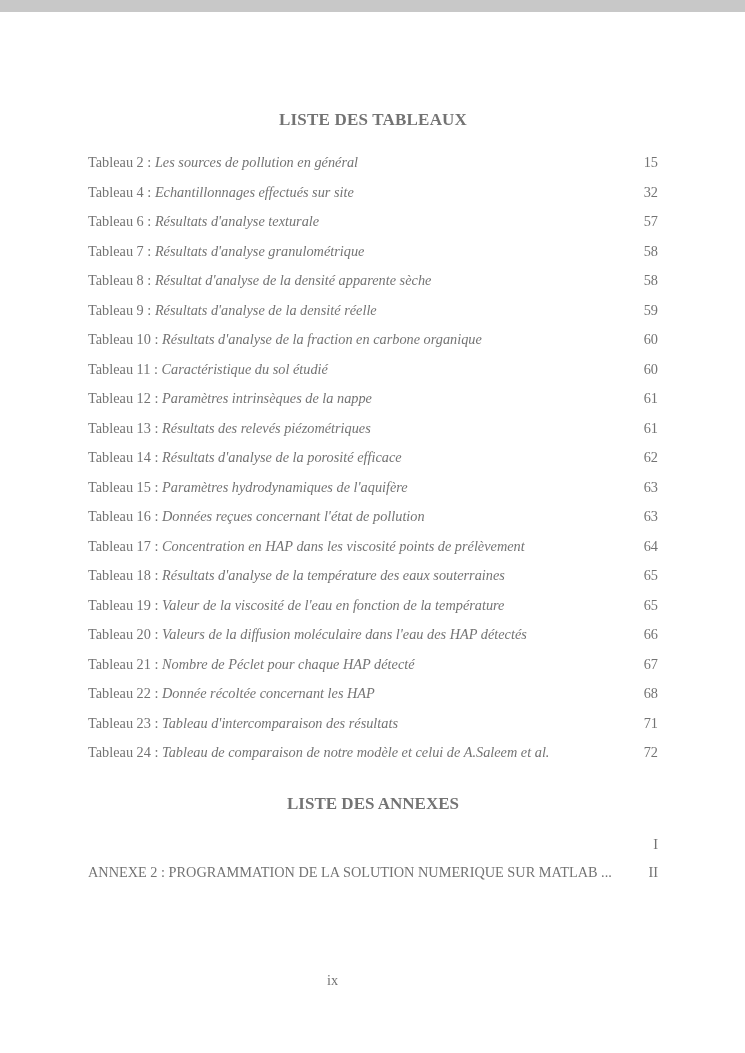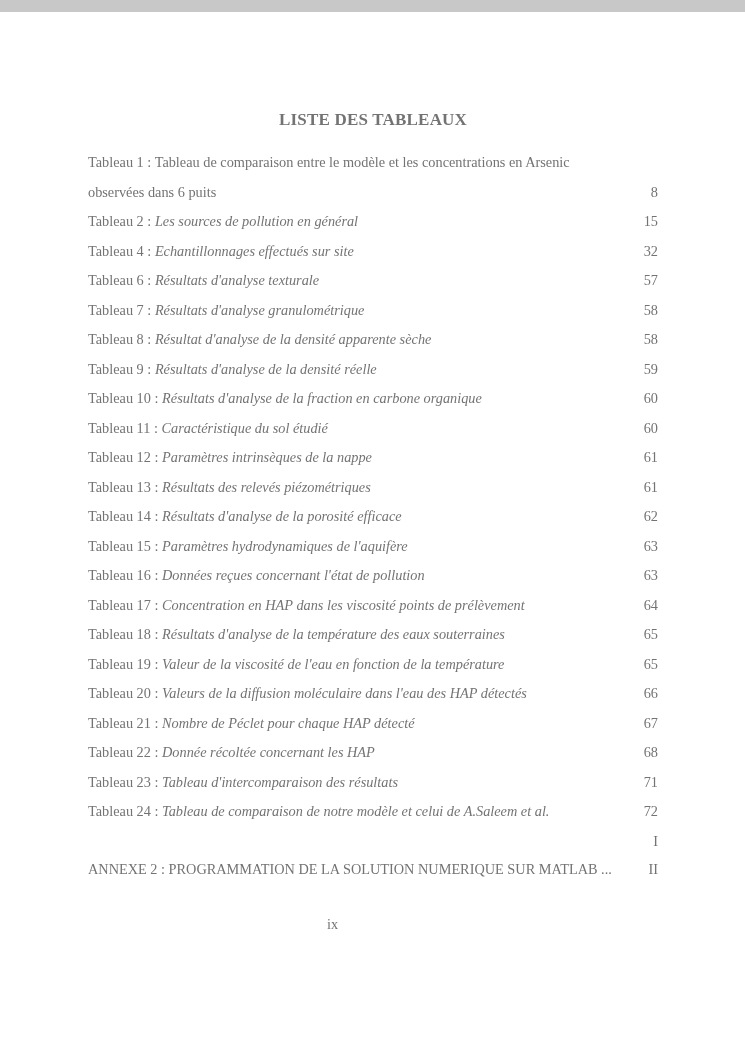--- a/index.html
+++ b/index.html
@@ -98,40 +98,36 @@
     overflow: hidden;
     position: relative;
   }
   .annex-entry .page-no {
     float: right;
     padding-left: 2px;
     background: #fff;
   }
   .folio {
     position: absolute;
-    top: 904px;
+    top: 960px;
     left: 0;
     width: 665px;
     text-align: center;
     font-size: 14.3px;
   }
 </style>
 </head>
 <body>
 
 <div class="page">
   <div class="content">
 
     <h1 class="doc-title">LISTE DES TABLEAUX</h1>
 
     <div class="toc-list" id="tables-container">
-        <div class="toc-entry wrap">
-          <span class="line1"><span class="label">Tableau 1 : </span><span class="label">Tableau de comparaison entre le modèle et les concentrations en Arsenic</span></span>
-          <span class="line2"><span class="page-no">8</span><span class="label">observées dans 6 puits </span><span class="leader" style="width: 100%;"></span></span>
-        </div>
         <div class="toc-entry"><span class="page-no">15</span><span class="label">Tableau 2 : </span><span class="label italic">Les sources de pollution en général </span><span class="leader" style="width: 100%;"></span></div>
         <div class="toc-entry"><span class="page-no">32</span><span class="label">Tableau 4 : </span><span class="label italic">Echantillonnages effectués sur site </span><span class="leader" style="width: 100%;"></span></div>
         <div class="toc-entry"><span class="page-no">57</span><span class="label">Tableau 6 : </span><span class="label italic">Résultats d'analyse texturale </span><span class="leader" style="width: 100%;"></span></div>
         <div class="toc-entry"><span class="page-no">58</span><span class="label">Tableau 7 : </span><span class="label italic">Résultats d'analyse granulométrique </span><span class="leader" style="width: 100%;"></span></div>
         <div class="toc-entry"><span class="page-no">58</span><span class="label">Tableau 8 : </span><span class="label italic">Résultat d'analyse de la densité apparente sèche </span><span class="leader" style="width: 100%;"></span></div>
         <div class="toc-entry"><span class="page-no">59</span><span class="label">Tableau 9 : </span><span class="label italic">Résultats d'analyse de la densité réelle </span><span class="leader" style="width: 100%;"></span></div>
         <div class="toc-entry"><span class="page-no">60</span><span class="label">Tableau 10 : </span><span class="label italic">Résultats d'analyse de la fraction en carbone organique </span><span class="leader" style="width: 100%;"></span></div>
         <div class="toc-entry"><span class="page-no">60</span><span class="label">Tableau 11 : </span><span class="label italic">Caractéristique du sol étudié </span><span class="leader" style="width: 100%;"></span></div>
         <div class="toc-entry"><span class="page-no">61</span><span class="label">Tableau 12 : </span><span class="label italic">Paramètres intrinsèques de la nappe </span><span class="leader" style="width: 100%;"></span></div>
         <div class="toc-entry"><span class="page-no">61</span><span class="label">Tableau 13 : </span><span class="label italic">Résultats des relevés piézométriques </span><span class="leader" style="width: 100%;"></span></div>
@@ -141,20 +137,21 @@
         <div class="toc-entry"><span class="page-no">64</span><span class="label">Tableau 17 : </span><span class="label italic">Concentration en HAP dans les viscosité points de prélèvement </span><span class="leader" style="width: 100%;"></span></div>
         <div class="toc-entry"><span class="page-no">65</span><span class="label">Tableau 18 : </span><span class="label italic">Résultats d'analyse de la température des eaux souterraines </span><span class="leader" style="width: 100%;"></span></div>
         <div class="toc-entry"><span class="page-no">65</span><span class="label">Tableau 19 : </span><span class="label italic">Valeur de la viscosité de l'eau en fonction de la température </span><span class="leader" style="width: 100%;"></span></div>
         <div class="toc-entry"><span class="page-no">66</span><span class="label">Tableau 20 : </span><span class="label italic">Valeurs de la diffusion moléculaire dans l'eau des HAP détectés </span><span class="leader" style="width: 100%;"></span></div>
         <div class="toc-entry"><span class="page-no">67</span><span class="label">Tableau 21 : </span><span class="label italic">Nombre de Péclet pour chaque HAP détecté </span><span class="leader" style="width: 100%;"></span></div>
         <div class="toc-entry"><span class="page-no">68</span><span class="label">Tableau 22 : </span><span class="label italic">Donnée récoltée concernant les HAP </span><span class="leader" style="width: 100%;"></span></div>
         <div class="toc-entry"><span class="page-no">71</span><span class="label">Tableau 23 : </span><span class="label italic">Tableau d'intercomparaison des résultats </span><span class="leader" style="width: 100%;"></span></div>
         <div class="toc-entry"><span class="page-no">72</span><span class="label">Tableau 24 : </span><span class="label italic">Tableau de comparaison de notre modèle et celui de A.Saleem et al. </span><span class="leader" style="width: 100%;"></span></div>
       </div>
 
+    <h1 class="annex-title">LISTE DES ANNEXES</h1>
 
     <div class="annex-list" id="annexes-container">
         <div class="annex-entry"><span class="page-no">I</span></div>
         <div class="annex-entry"><span class="page-no">II</span><span>ANNEXE 2 : PROGRAMMATION DE LA SOLUTION NUMERIQUE SUR MATLAB ...</span></div>
       </div>
 
   </div>
 
   <div class="folio">ix</div>
 </div>

